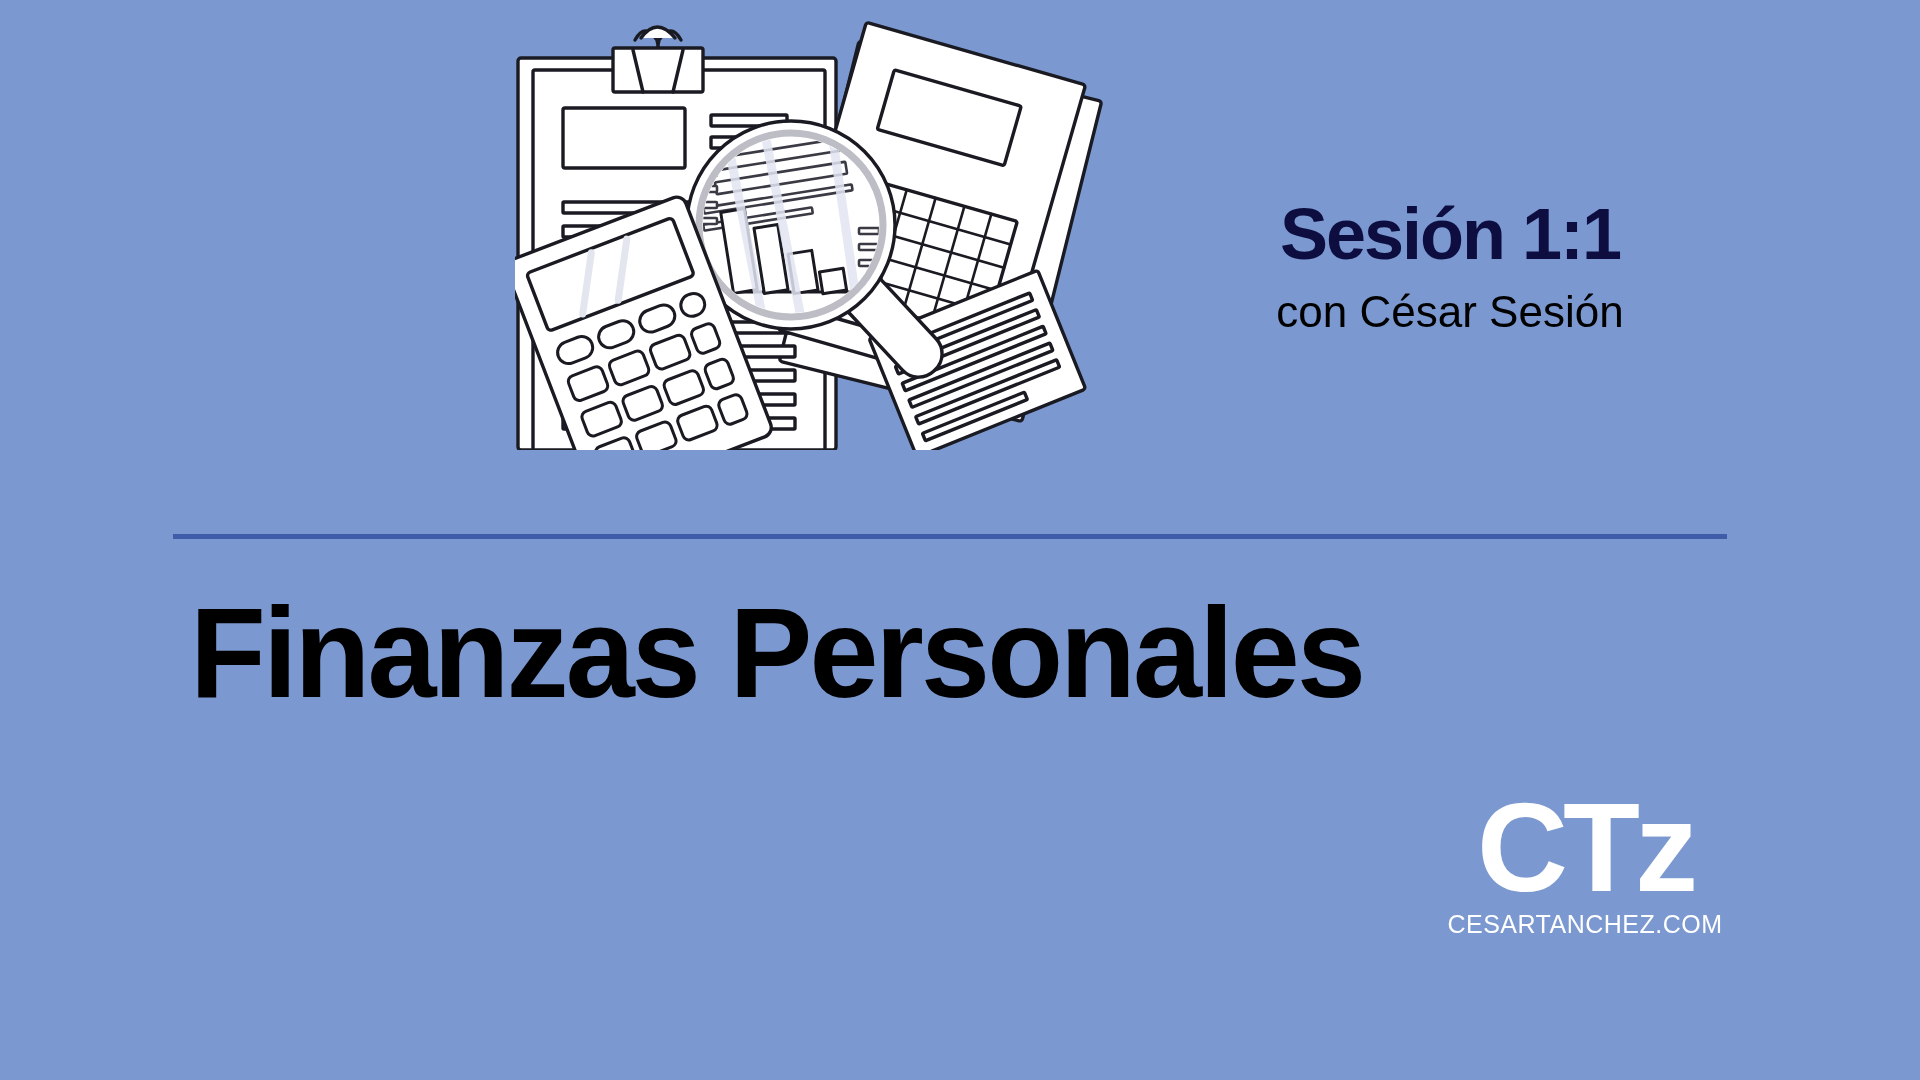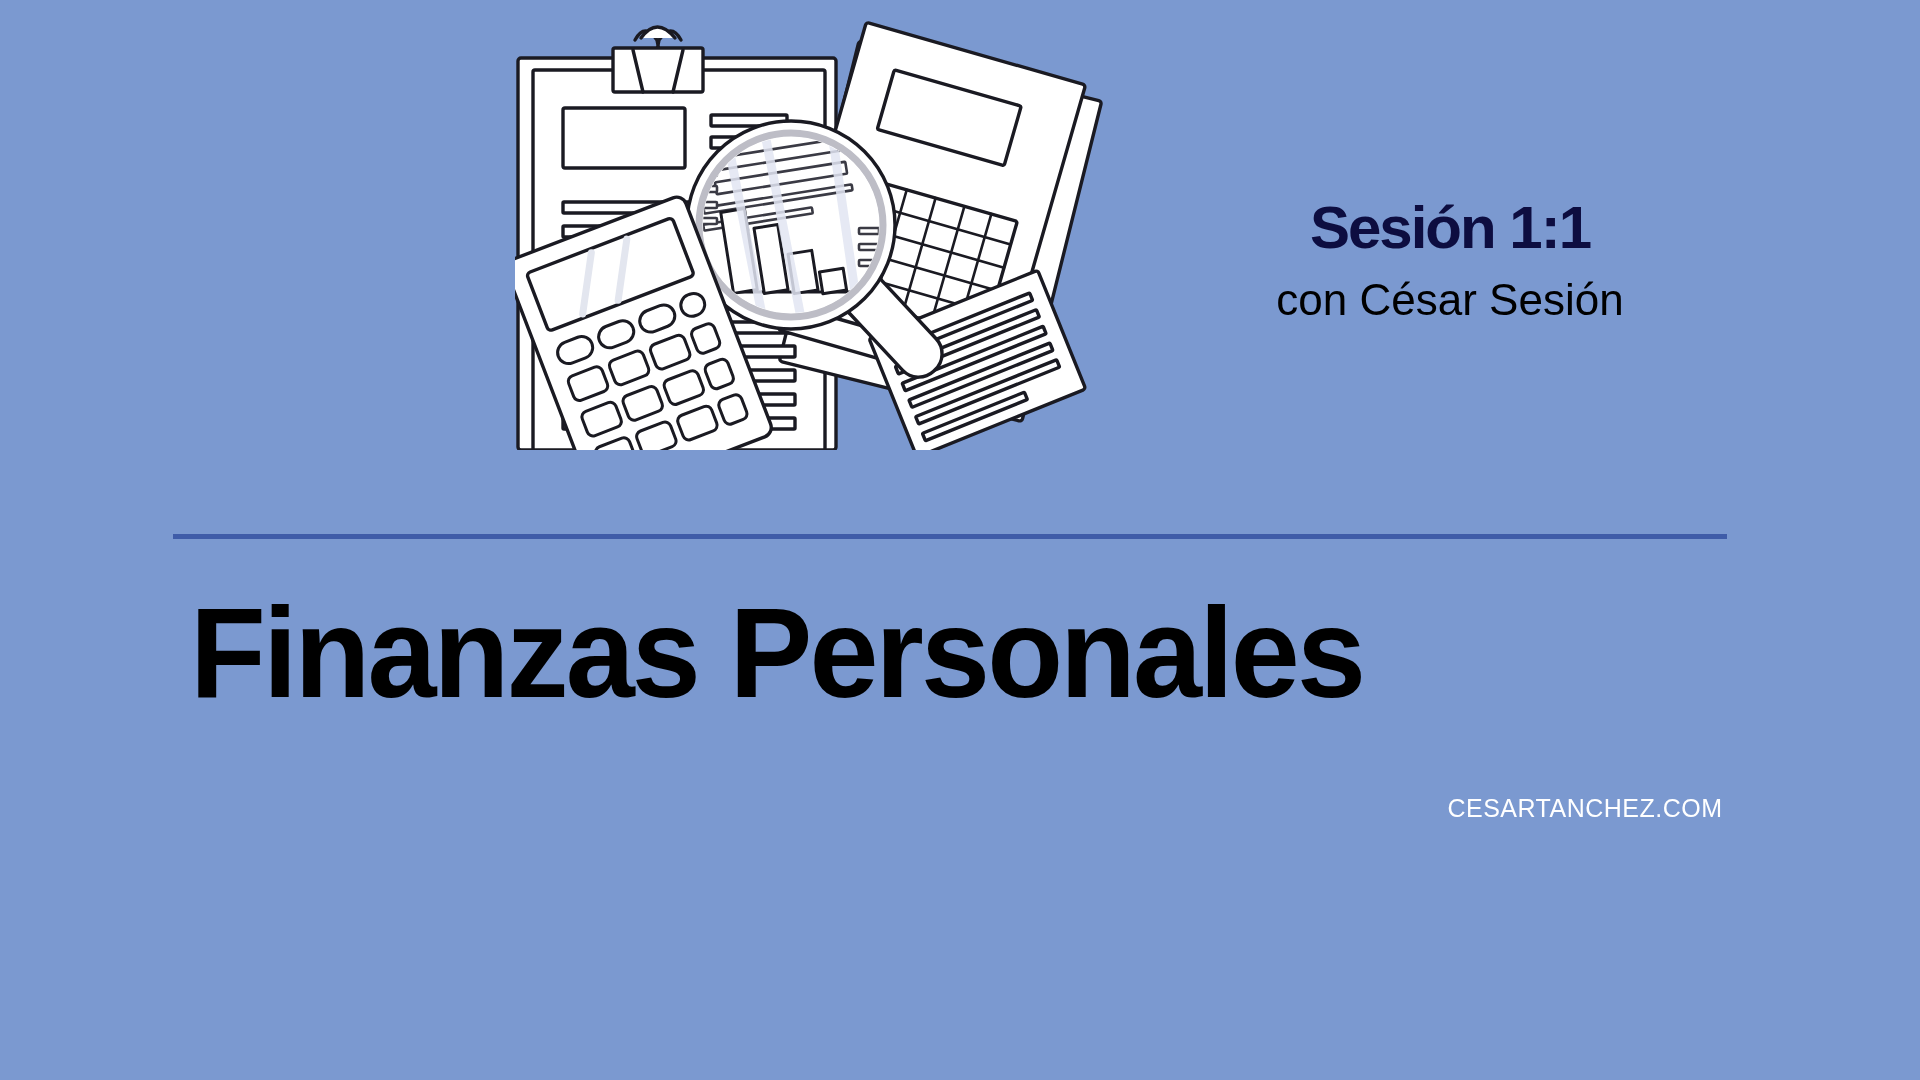--- a/index.html
+++ b/index.html
@@ -19,21 +19,21 @@
   #illustration svg { width:100%; height:100%; display:block; }
 
   
   #session-block {
     position:absolute;
     left:1140px; top:198px;
     width:620px;
     text-align:center;
   }
   #session-title {
-    font-size:60px;
+    font-size:72px;
     font-weight:bold;
     color:#0d0d40;
     letter-spacing:-2px;
     line-height:1.0;
     white-space:nowrap;
     font-stretch:condensed;
     text-align:center;
   }
   #session-subtitle {
     margin-top:18px;
@@ -234,14 +234,15 @@
 <div id="session-block">
   <div id="session-title">Sesión 1:1</div>
   <div id="session-subtitle">con César Sesión</div>
 </div>
 
 <div id="divider"></div>
 
 <div id="main-title">Finanzas Personales</div>
 
 <div id="logo-block">
+  <div id="logo-mark">CTz</div>
   <div id="logo-url">CESARTANCHEZ.COM</div>
 </div>
 
 </body></html>

